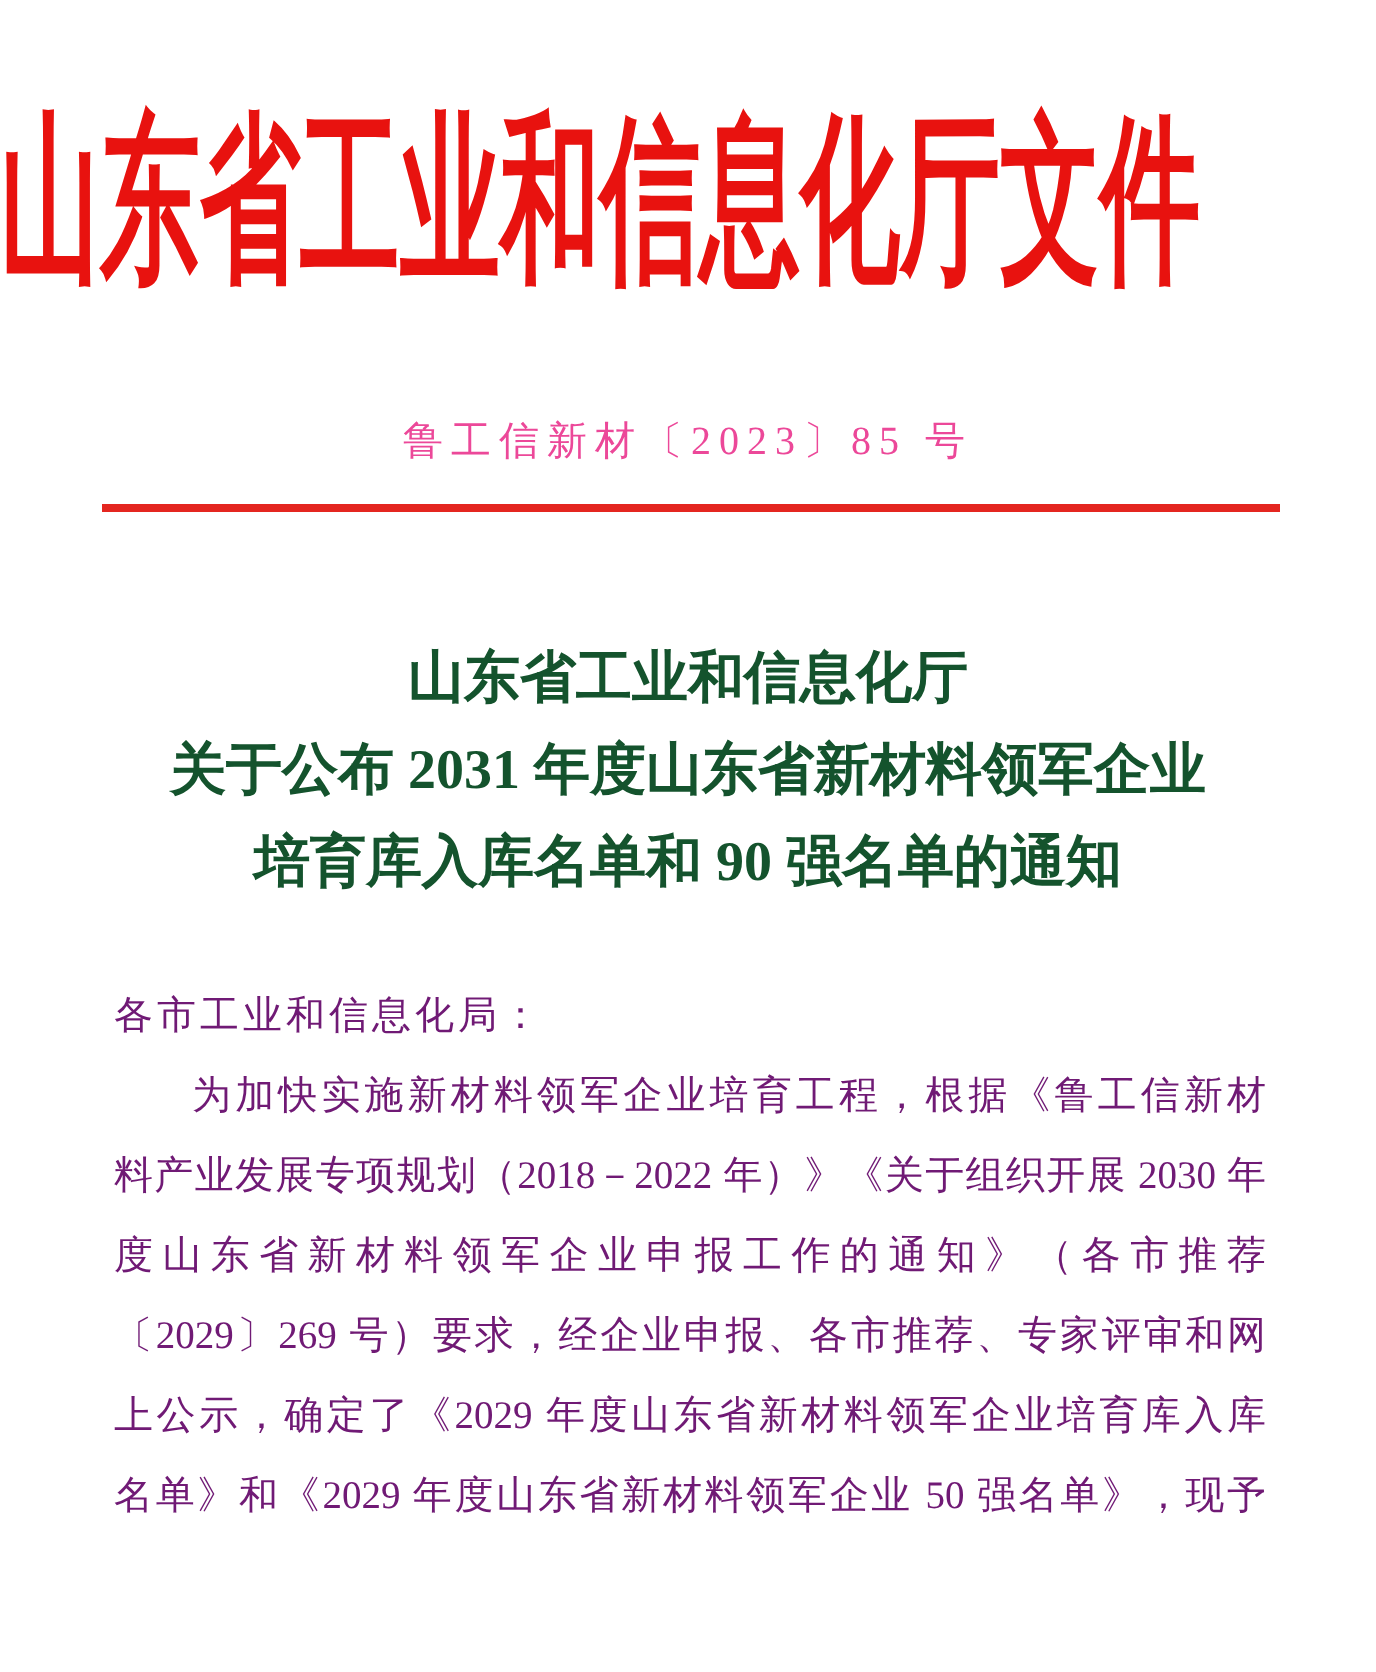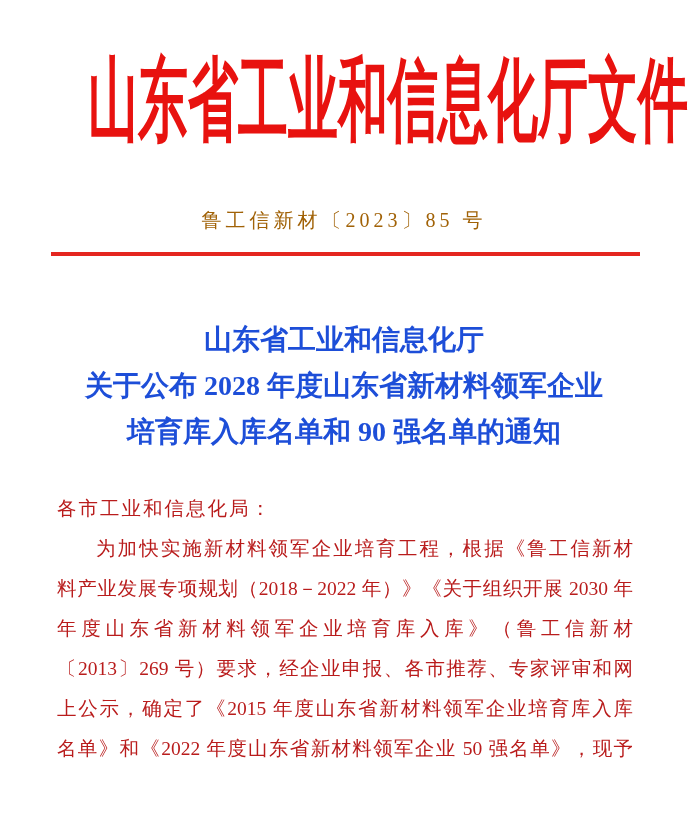--- a/index.html
+++ b/index.html
@@ -20,21 +20,21 @@
 
   
   .letterhead-title {
     position: absolute;
     top: 52px;
     left: 0;
     right: 0;
     height: 96px;
     display: flex;
     align-items: center;
-    justify-content: flex-end;
+    justify-content: flex-start;
   }
   .letterhead-title .stretched {
     font-size: 50px;
     font-weight: bold;
     color: #e8120f;
     white-space: nowrap;
     line-height: 1;
     transform: scale(1.0, 1.82);
     transform-origin: center;
     letter-spacing: 0px;
@@ -42,21 +42,21 @@
 
   
   .doc-number {
     position: absolute;
     top: 207px;
     left: 0;
     right: 0;
     text-align: center;
     font-size: 20px;
     letter-spacing: 4px;
-    color: #a16207;
+    color: #ec4899;
     white-space: nowrap;
   }
 
   
   .red-rule {
     position: absolute;
     top: 252px;
     left: 51px;
     width: 589px;
     height: 4px;
@@ -66,33 +66,33 @@
   
   .notice-title {
     position: absolute;
     top: 317px;
     left: 30px;
     right: 30px;
     text-align: center;
     font-weight: bold;
     font-size: 28px;
     line-height: 46px;
-    color: #1d4ed8;
+    color: #14532d;
   }
   .notice-title .t-line { white-space: nowrap; }
 
   
   .body-text {
     position: absolute;
     top: 489px;
     left: 57px;
     width: 576px;
     font-size: 19.5px;
     line-height: 40px;
-    color: #b91c1c;
+    color: #701a75;
     font-family: Liberation Serif, serif;
   }
   .line { height: 40px; overflow: hidden; }
   .line.left {
     text-align: left;
     letter-spacing: 2px;
   }
   .line.justify {
     text-align: justify;
     text-align-last: justify;
@@ -108,27 +108,27 @@
   <div class="letterhead-title">
     <span class="stretched">山东省工业和信息化厅文件</span>
   </div>
 
   <div class="doc-number">鲁工信新材〔2023〕85 号</div>
 
   <div class="red-rule"></div>
 
   <div class="notice-title">
     <div class="t-line">山东省工业和信息化厅</div>
-    <div class="t-line">关于公布 2028 年度山东省新材料领军企业</div>
+    <div class="t-line">关于公布 2031 年度山东省新材料领军企业</div>
     <div class="t-line">培育库入库名单和 90 强名单的通知</div>
   </div>
 
   <div class="body-text">
     <div class="line left">各市工业和信息化局：</div>
     <div class="line justify indent">为加快实施新材料领军企业培育工程，根据《鲁工信新材</div>
     <div class="line justify">料产业发展专项规划（2018－2022 年）》《关于组织开展 2030 年</div>
-    <div class="line justify">年度山东省新材料领军企业培育库入库》（鲁工信新材</div>
-    <div class="line justify">〔2013〕269 号）要求，经企业申报、各市推荐、专家评审和网</div>
-    <div class="line justify">上公示，确定了《2015 年度山东省新材料领军企业培育库入库</div>
-    <div class="line justify">名单》和《2022 年度山东省新材料领军企业 50 强名单》，现予</div>
+    <div class="line justify">度山东省新材料领军企业申报工作的通知》（各市推荐</div>
+    <div class="line justify">〔2029〕269 号）要求，经企业申报、各市推荐、专家评审和网</div>
+    <div class="line justify">上公示，确定了《2029 年度山东省新材料领军企业培育库入库</div>
+    <div class="line justify">名单》和《2029 年度山东省新材料领军企业 50 强名单》，现予</div>
   </div>
 
 </div>
 
 </body></html>

